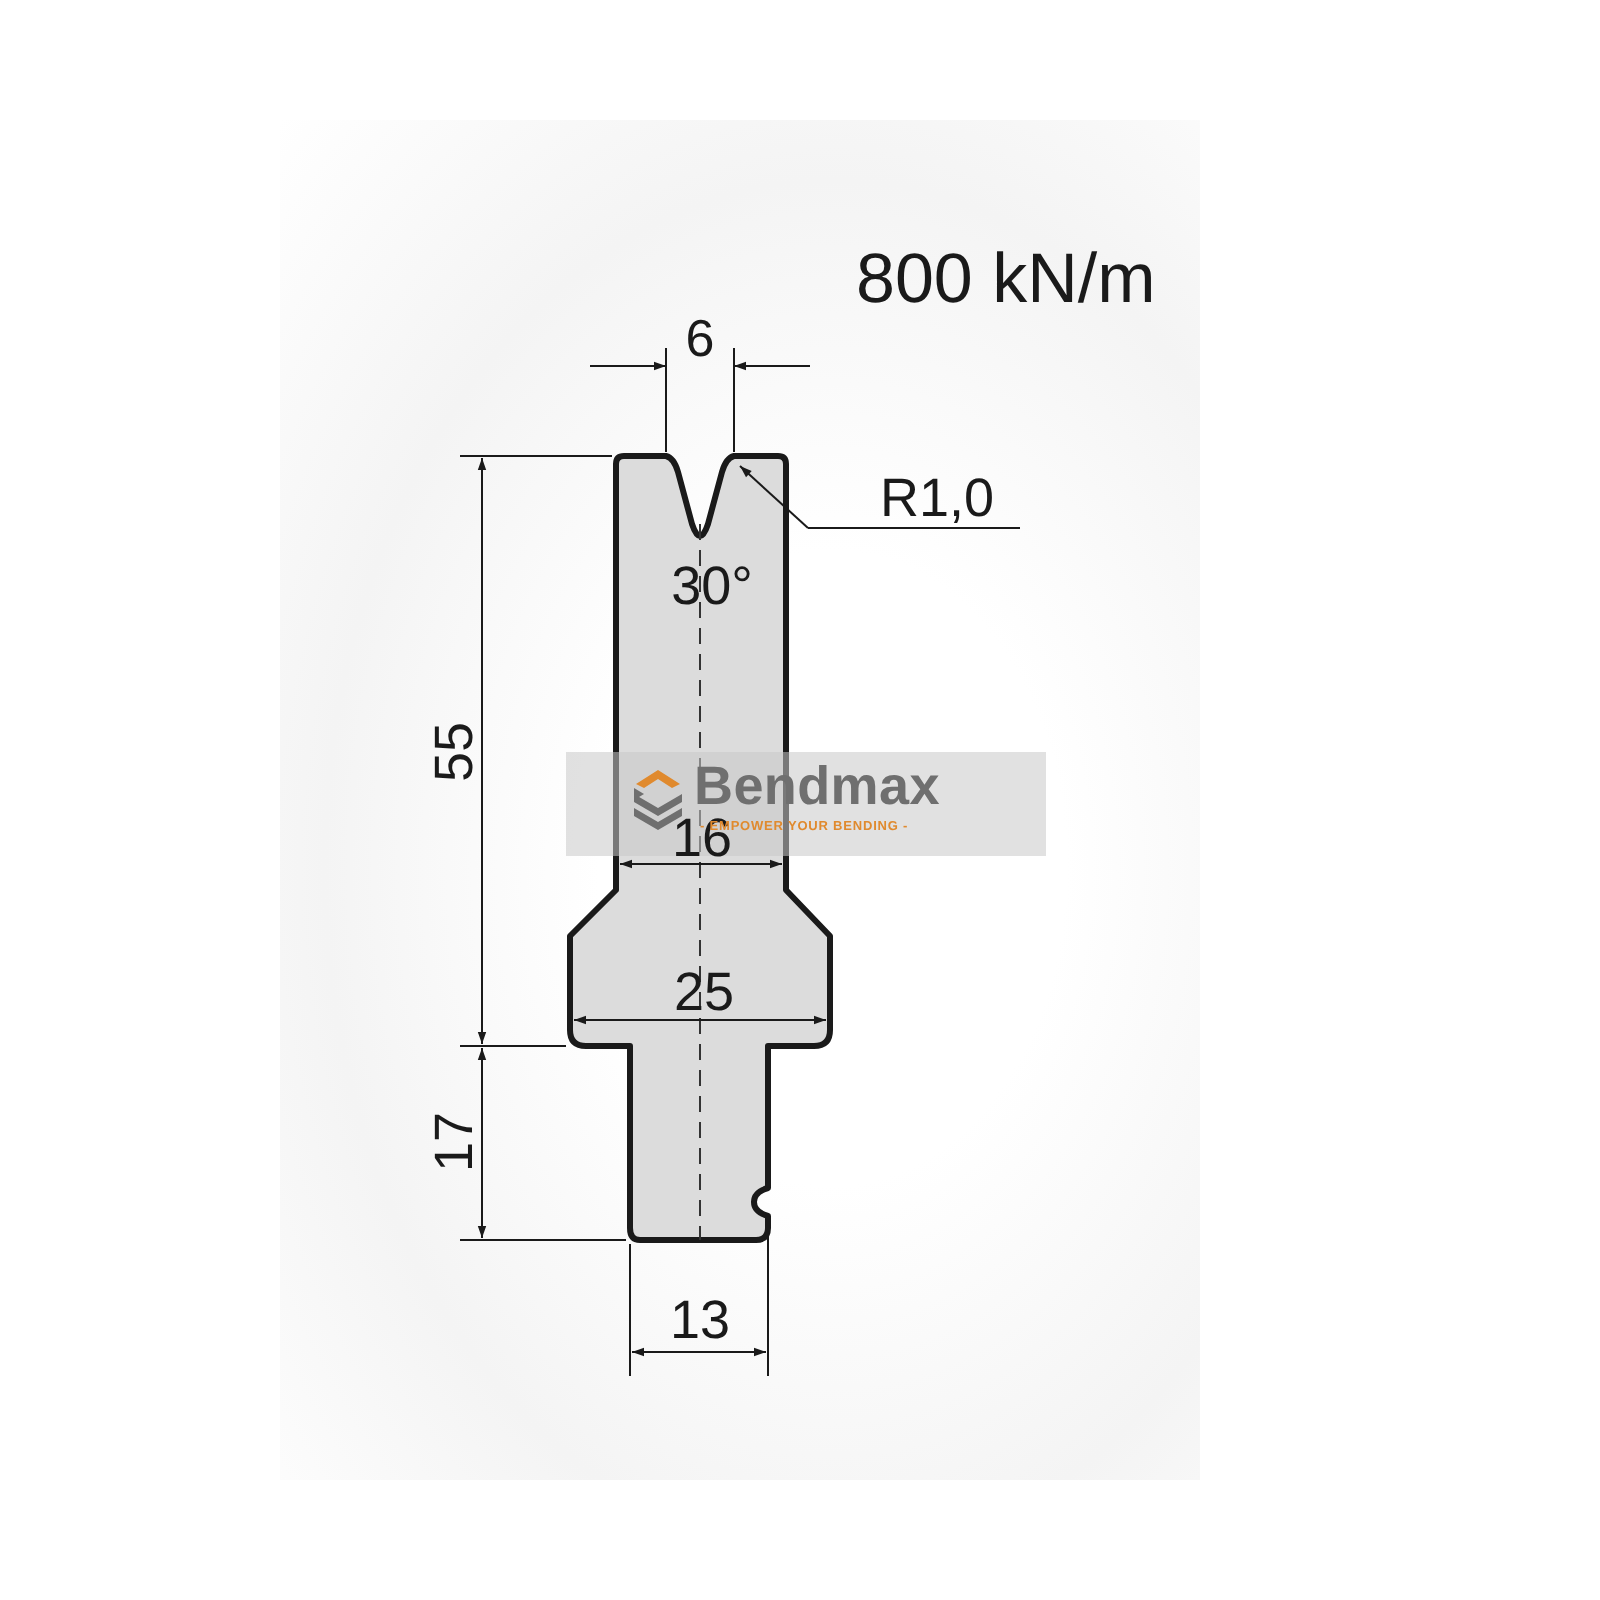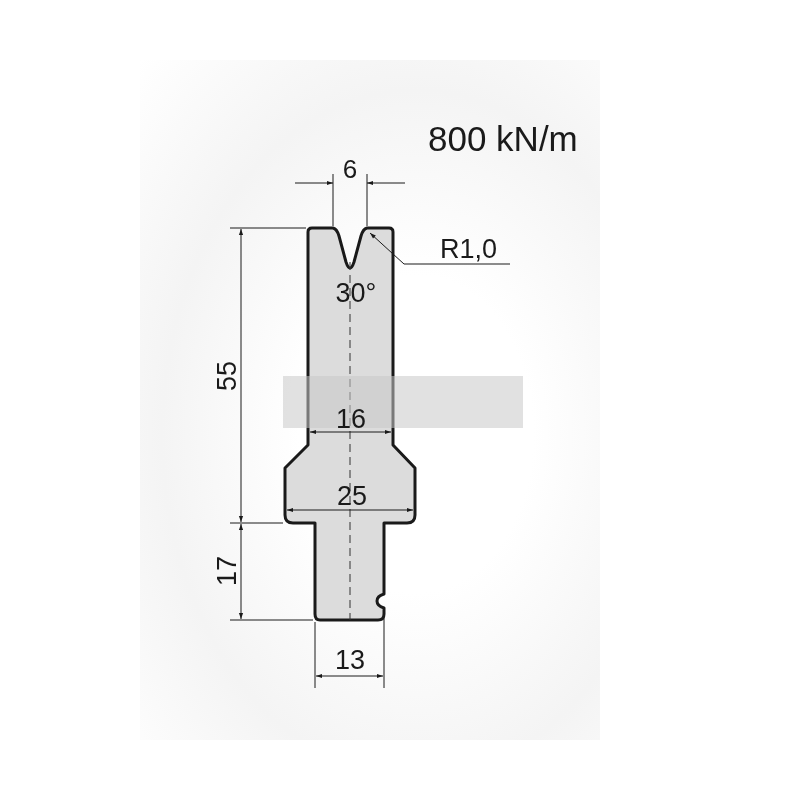--- a/index.html
+++ b/index.html
@@ -111,13 +111,23 @@
 
     <text class="dim-text" x="428" y="151" font-size="35">800 kN/m</text>
   </svg>
 
   <div class="watermark"></div>
 
   <svg width="800" height="800" viewBox="0 0 800 800" style="pointer-events:none">
     <text class="dim-text" x="351" y="428" font-size="27" text-anchor="middle">16</text>
   </svg>
 
+  <div class="logo-wrap">
+    <svg class="logo-icon" viewBox="0 0 30 32" style="position:absolute;left:0;top:3px;">
+      <path d="M4,9 L15,2 L26,9 L22,11 L15,6.5 L8,11 Z" fill="#e08a2e"></path>
+      <path d="M3,14 L15,21 L27,14 L27,18 L15,25 L3,18 Z" fill="#6f6f6f"></path>
+      <path d="M3,21 L15,28 L27,21 L27,25 L15,32 L3,25 Z" fill="#6f6f6f"></path>
+      <path d="M3,11 L8,14 L3,17 Z" fill="#6f6f6f"></path>
+    </svg>
+    <div class="logo-text">Bendmax</div>
+    <div class="logo-tagline">- EMPOWER YOUR BENDING -</div>
+  </div>
 </div>
 
 </body></html>

